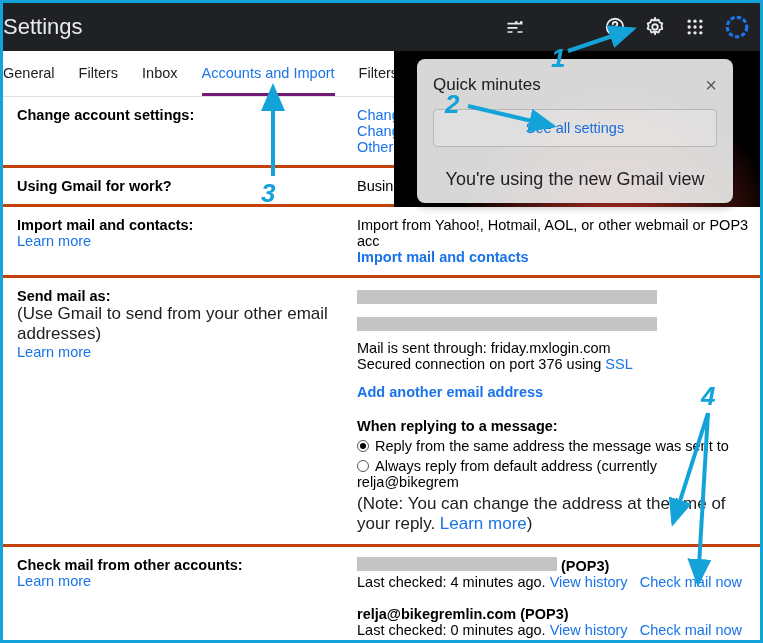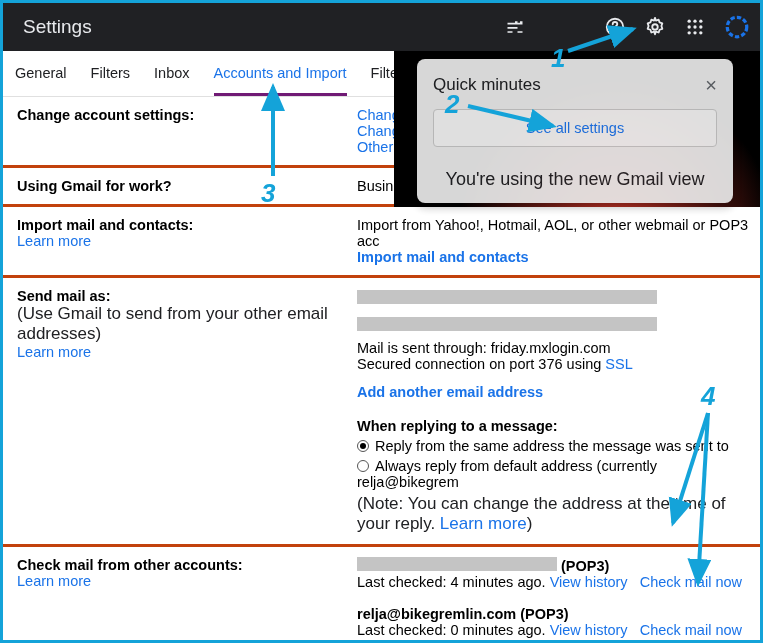--- a/index.html
+++ b/index.html
@@ -14,22 +14,22 @@
   }
   .topbar {
     height: 48px;
     background: #202124;
     display: flex;
     align-items: center;
     justify-content: space-between;
     color: #e8eaed;
   }
   .topbar .title {
-    font-size: 19px;
-    padding-left: 20px;
+    font-size: 22px;
+    padding-left: 0;
     font-family: "Google Sans", Arial, sans-serif;
     text-align: center;
   }
   .topbar .right {
     display: flex;
     align-items: center;
     gap: 18px;
     padding-right: 10px;
   }
   .top-icon { width: 22px; height: 22px; display: flex; align-items: center; justify-content: center; color: #e8eaed; }
@@ -44,21 +44,21 @@
     padding-top: 28px;
     align-items: center;
   }
   .side-badge { width: 18px; height: 18px; border-radius: 3px; display: flex; align-items: center; justify-content: center; font-size: 10px; color: #fff; }
   .side-cal { background: #fff; border: 1px solid #1a73e8; color: #1a73e8; font-weight: bold; position: relative; }
   .side-cal .bar { position: absolute; top: -1px; left: -1px; right: -1px; height: 4px; background: #1a73e8; border-radius: 3px 3px 0 0; }
   .side-keep { background: #fbbc04; }
   .tabs {
     display: flex;
     gap: 24px;
-    padding: 14px 8px 0 12px;
+    padding: 14px 8px 0 0;
     font-size: 14.5px;
     color: #202124;
     border-bottom: 1px solid #e0e0e0;
     position: relative;
   }
   .tab { padding-bottom: 12px; cursor: pointer; }
   .tab.active { color: #1a73e8; border-bottom: 3px solid #701a75; font-weight: 500; }
   .content { position: relative; }
   .section { display: flex; border-bottom: 3px solid #c2410c; padding: 10px 8px 10px 14px; font-size: 14.5px; }
   .section .left { width: 340px; flex-shrink: 0; }

